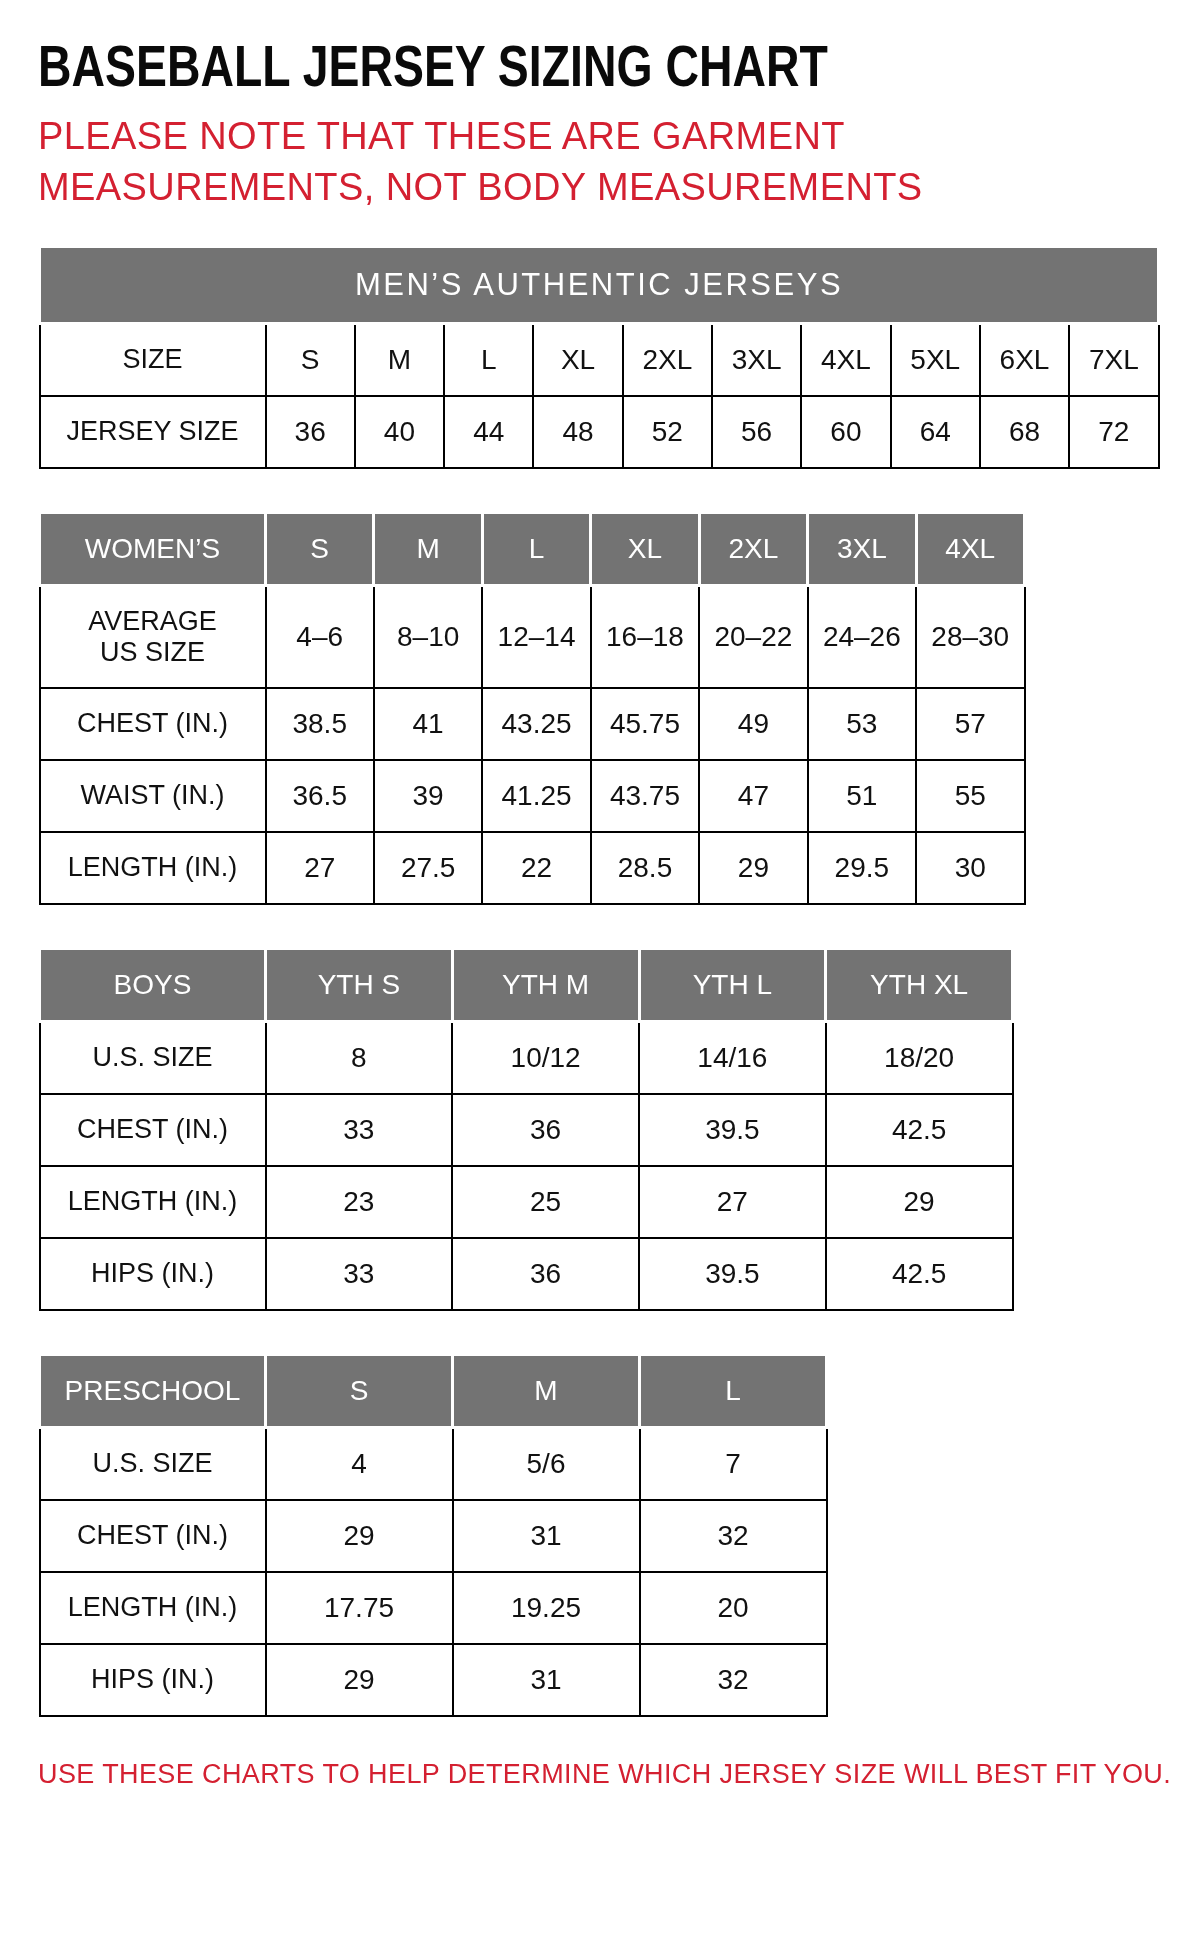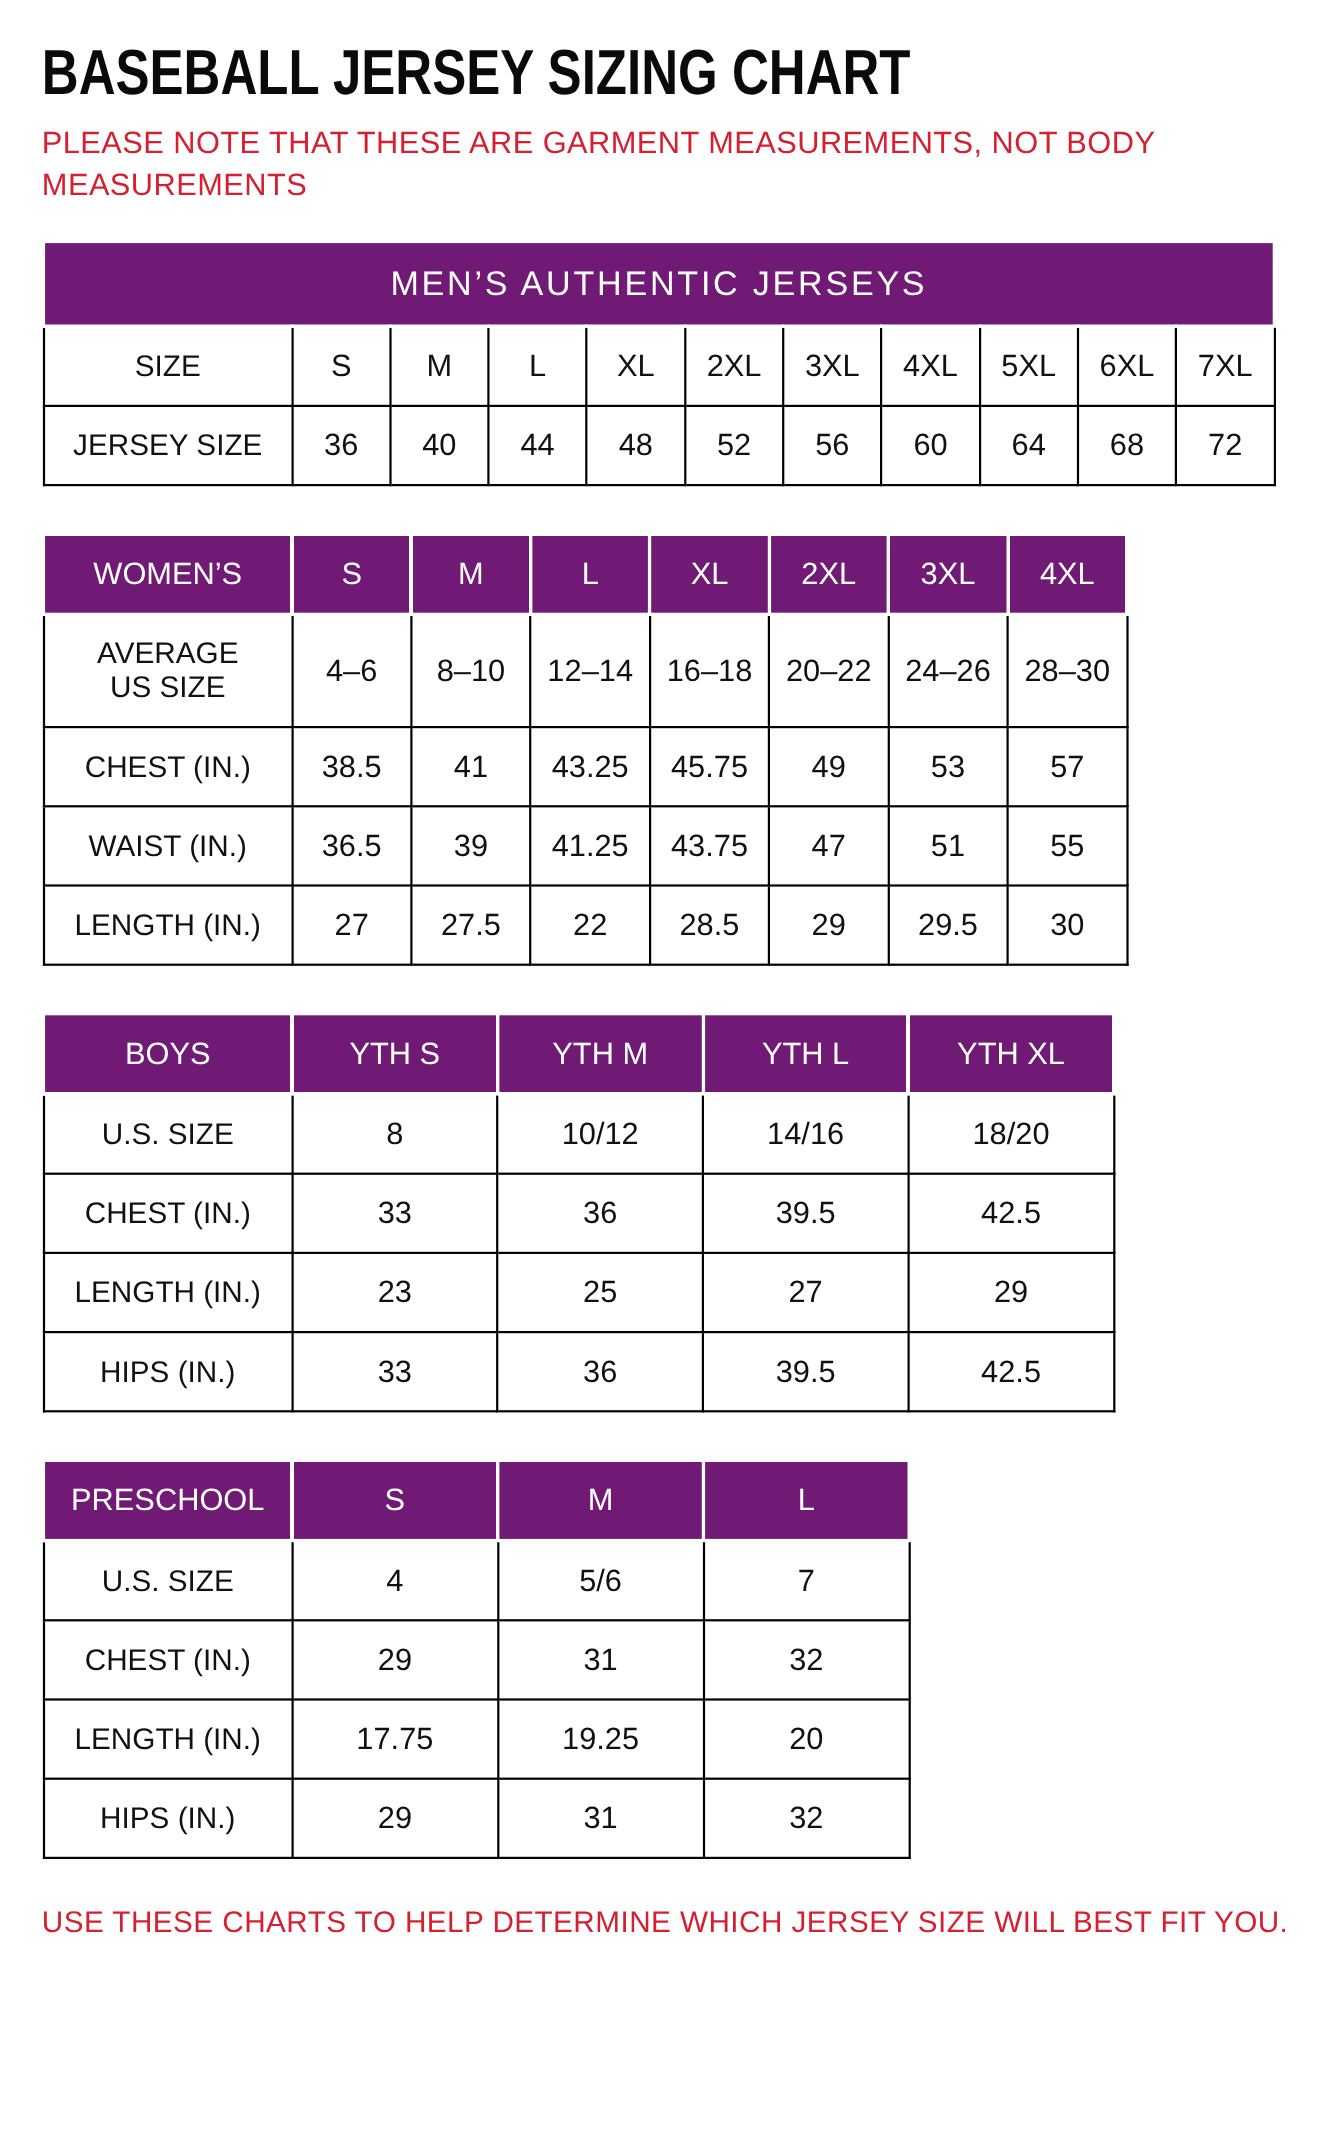--- a/index.html
+++ b/index.html
@@ -18,21 +18,21 @@
     font-size:58px;
     font-weight:800;
     letter-spacing:0px;
     transform:scaleX(0.80);
     transform-origin:left center;
     color:#0a0a0a;
   }
 
   .note{
     color:#d42031;
-    font-size:28px;
+    font-size:38px;
     line-height:1.34;
     max-width:1060px;
     letter-spacing:0.4px;
     margin:0 0 32px 0;
   }
 
   table.size-table{
     border-collapse:collapse;
     table-layout:fixed;
     margin:0 0 42px 0;
@@ -43,21 +43,21 @@
     overflow:hidden;
   }
   td.lbl, td.val{
     border:2px solid #000000;
     background:#ffffff;
     font-size:28px;
     padding:19px 4px;
   }
   td.lbl{font-size:27px;white-space:pre-line;}
   td.hd{
-    background:#701a75;
+    background:#737373;
     color:#ffffff;
     border:3px solid #ffffff;
     font-size:28px;
     padding:19px 4px;
   }
   td.banner{
     font-size:31px;
     letter-spacing:2.5px;
   }
 

